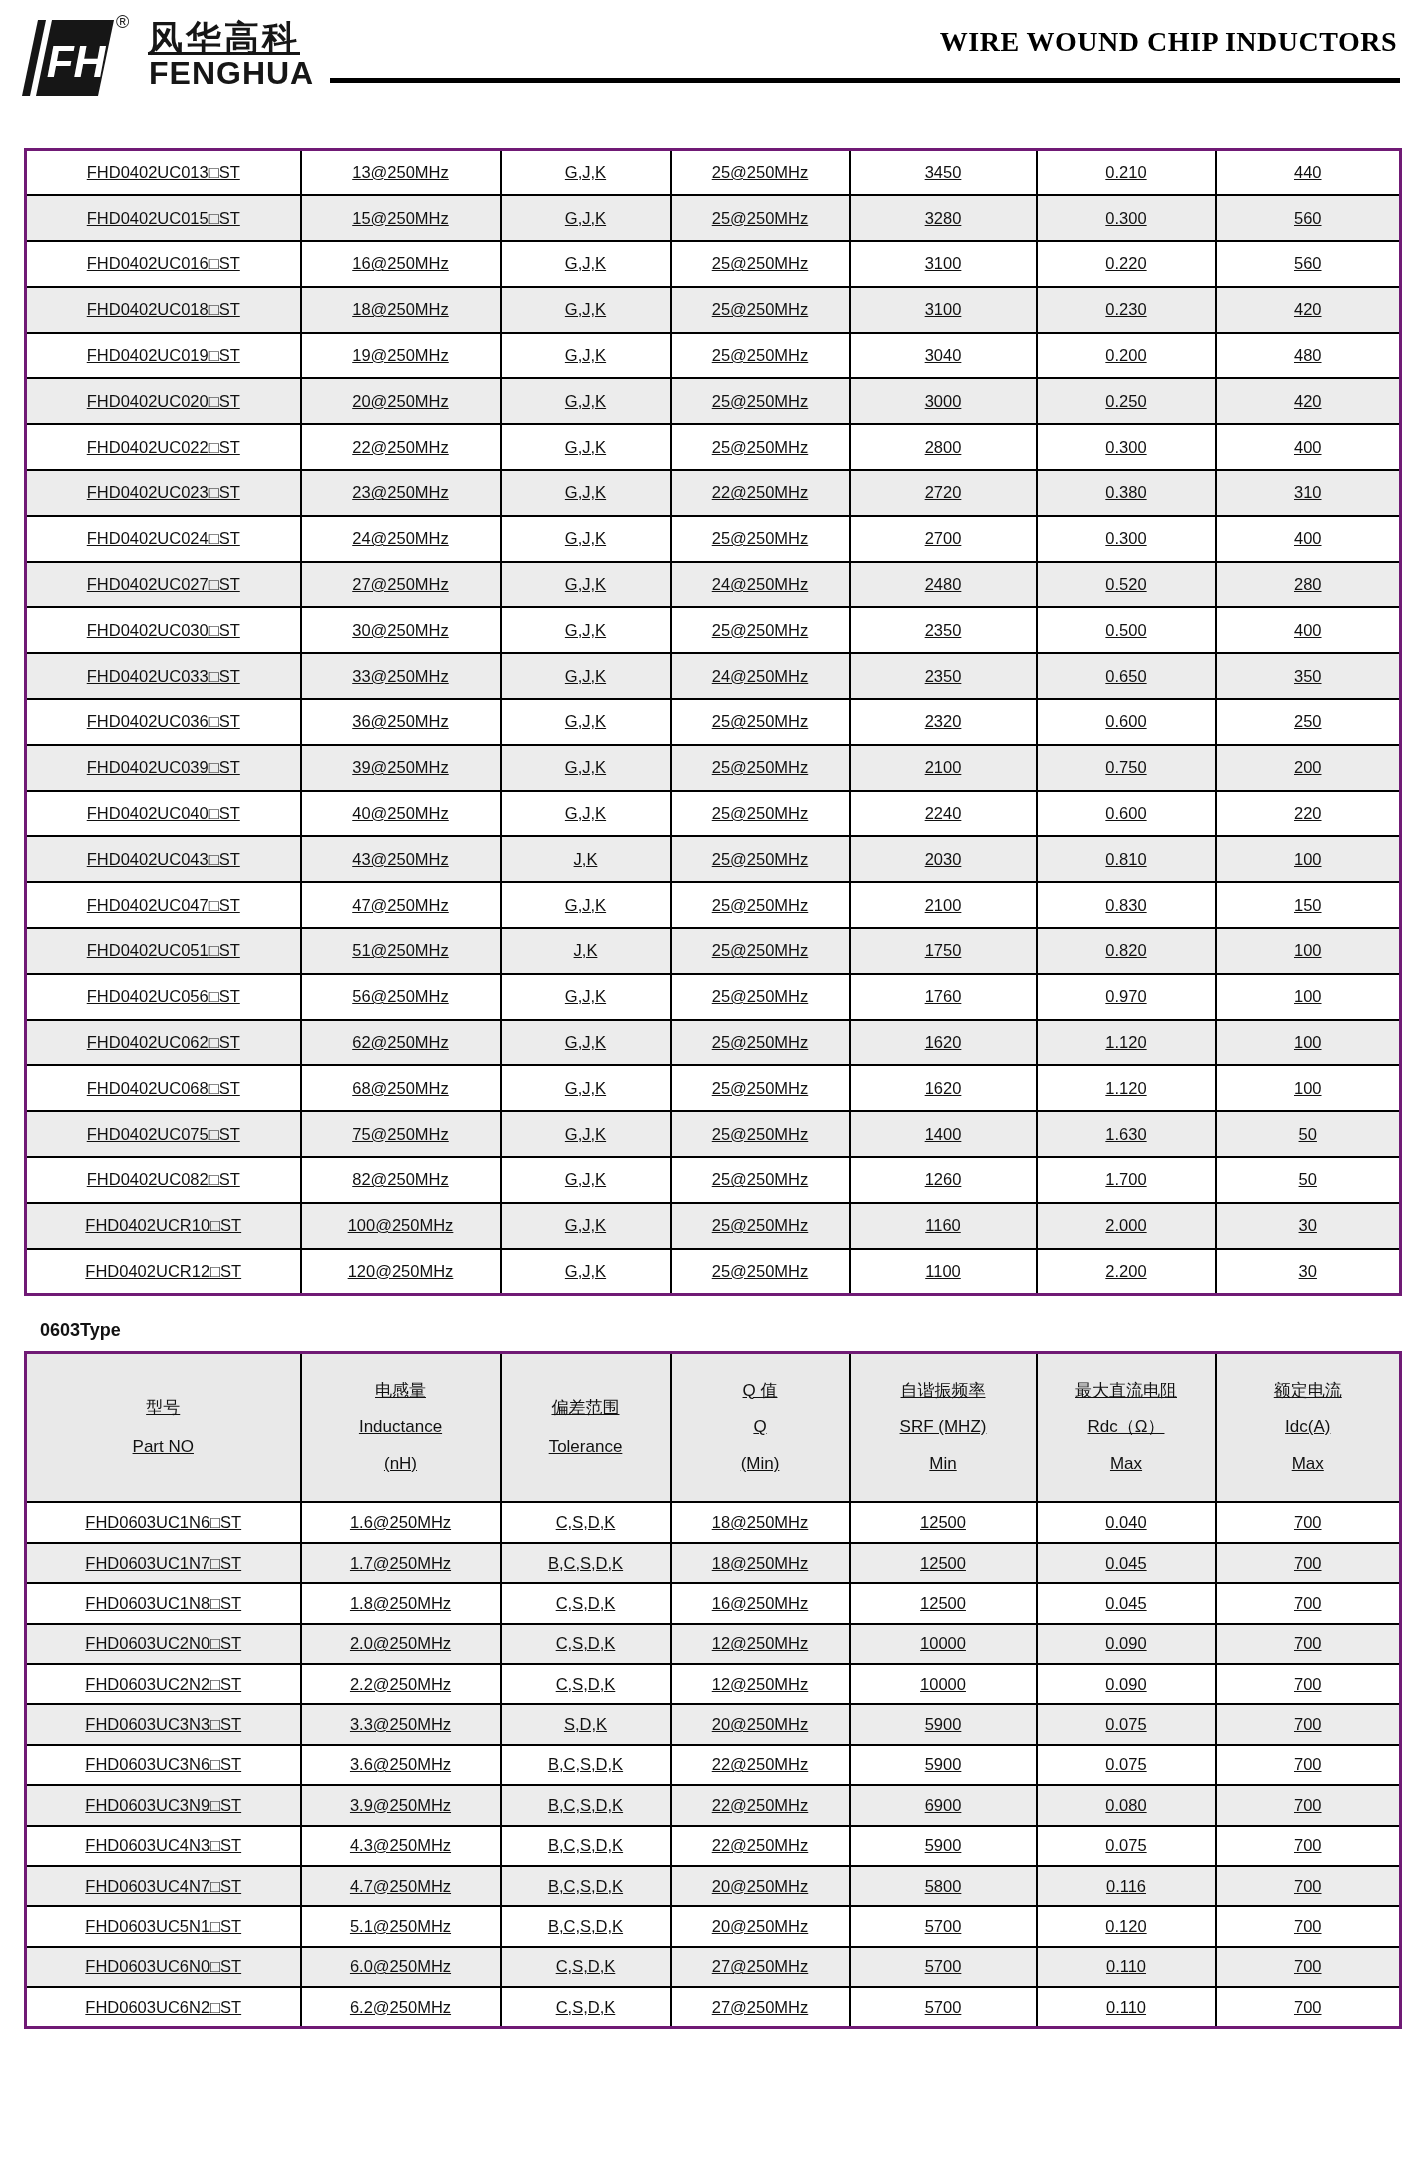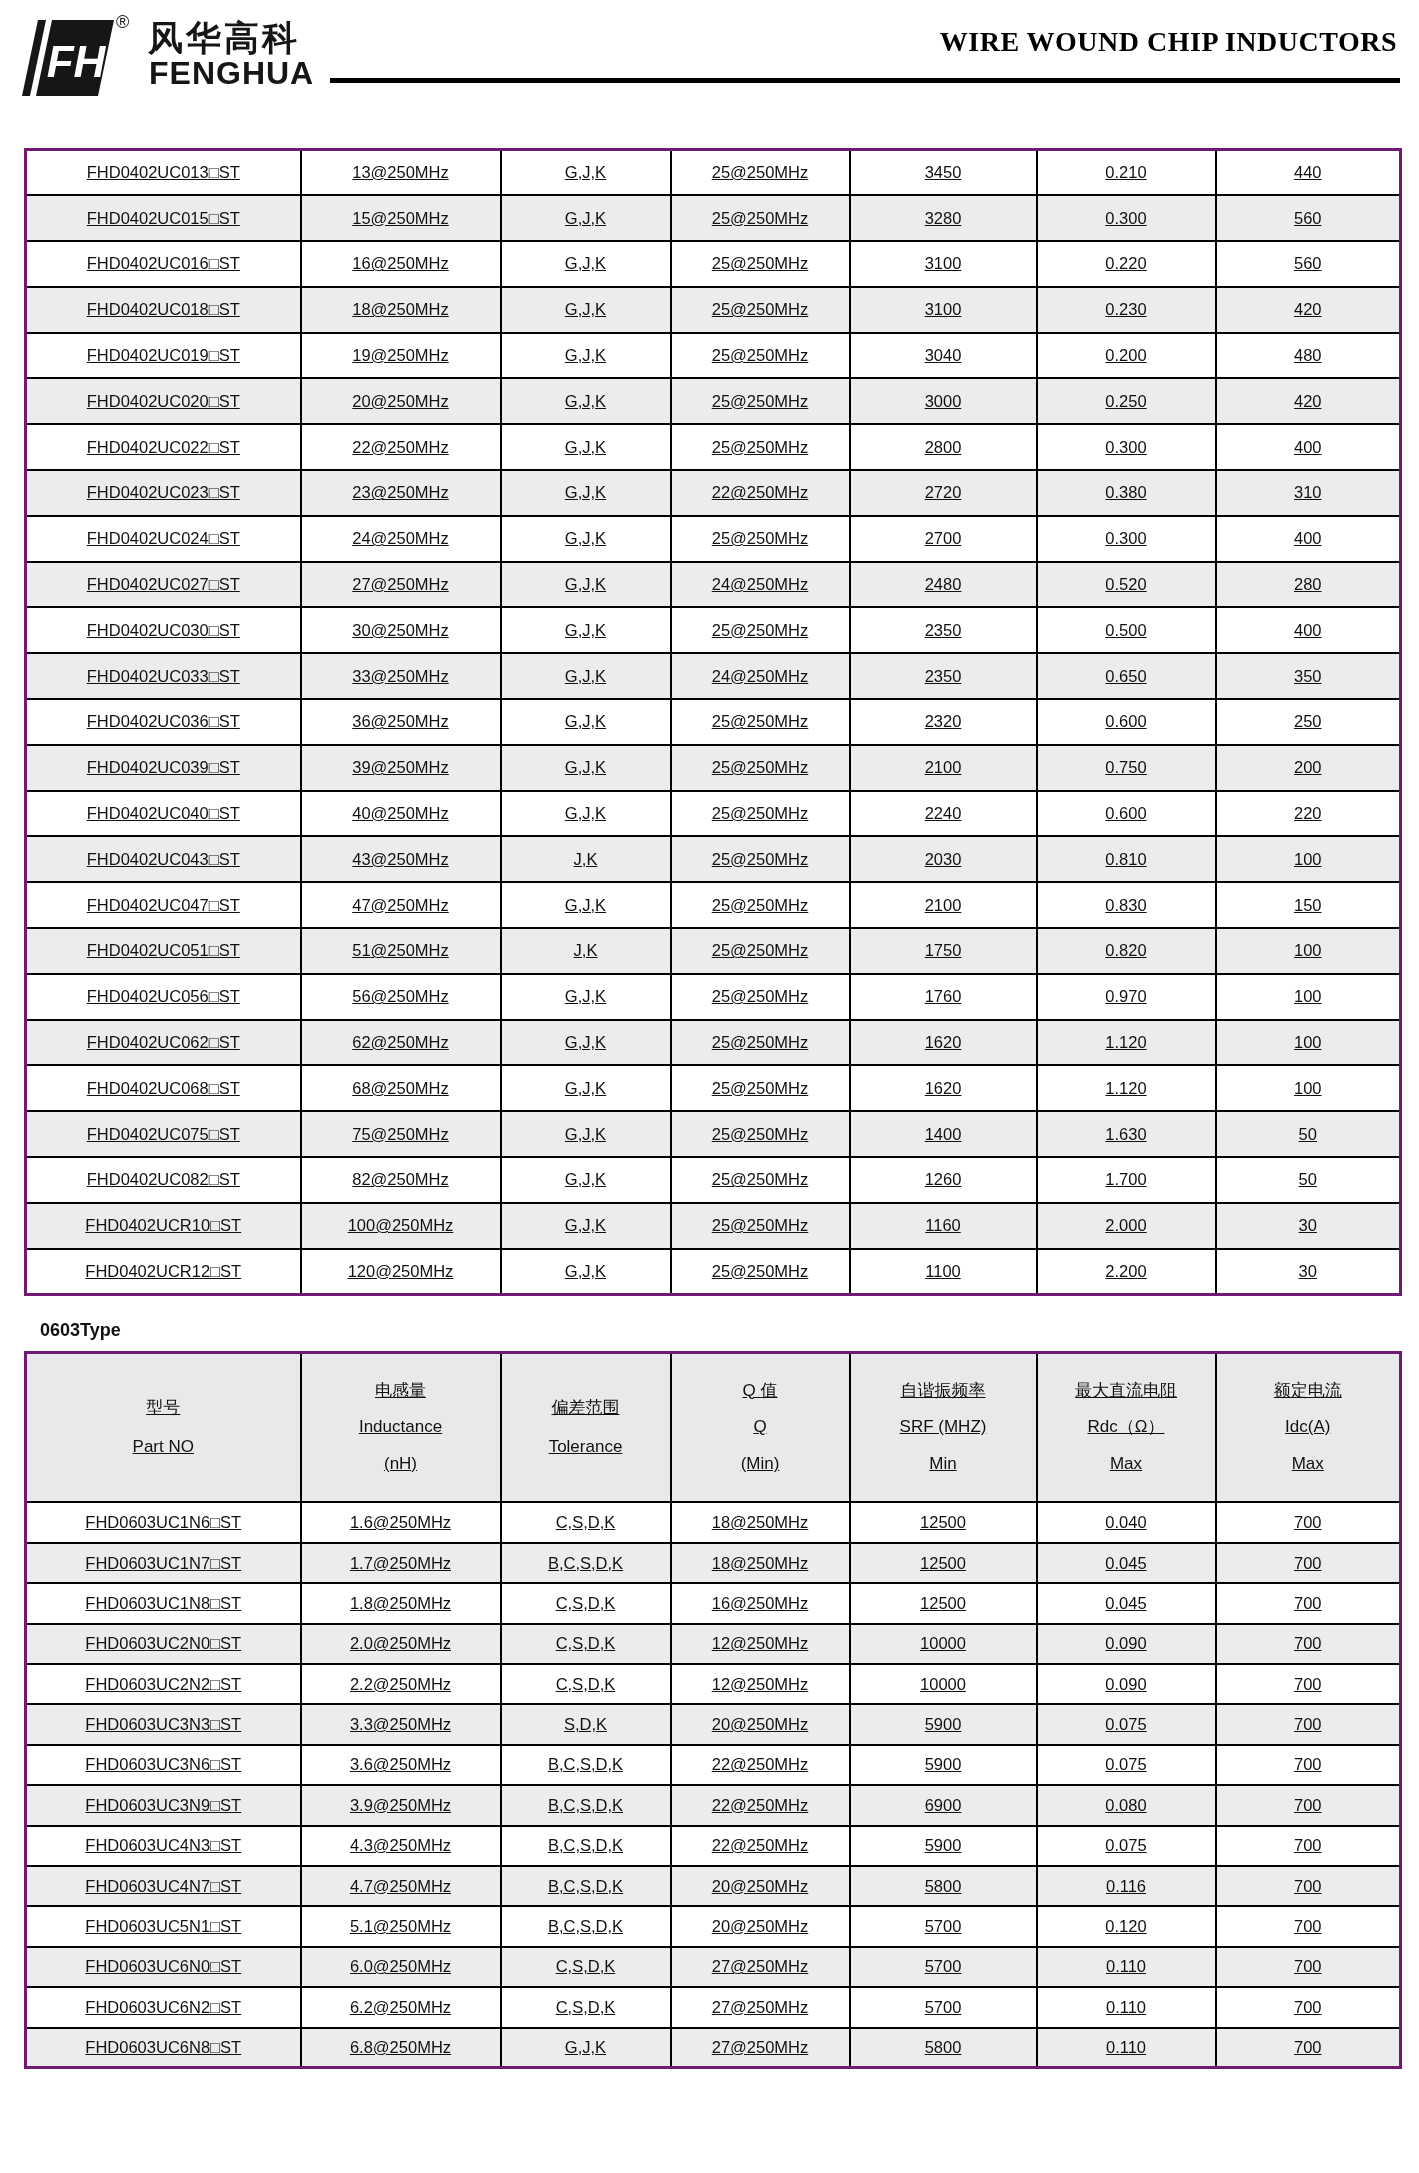--- a/index.html
+++ b/index.html
@@ -13,20 +13,21 @@
   .page { position: relative; width: 1419px; height: 2173px; overflow: hidden; }
 
   
   .header { position: relative; height: 148px; }
   .emblem { position: absolute; left: 22px; top: 20px; }
   .reg-mark { position: absolute; left: 116px; top: 12px; font-size: 18px; color: #222; }
   .logo-cn {
     position: absolute; left: 148px; top: 20px;
     font-size: 35px; font-weight: bold; letter-spacing: 3px; color: #161616;
     line-height: 1;
+    text-decoration: underline;
   }
   .logo-en {
     position: absolute; left: 149px; top: 57px;
     font-size: 32px; font-weight: bold; letter-spacing: 1px; color: #161616;
     line-height: 1;
   }
   .page-title {
     position: absolute; right: 22px; top: 26px;
     font-size: 28px; font-weight: bold; color: #000;
     letter-spacing: 0.5px; white-space: nowrap; font-family: Liberation Serif, serif;
@@ -511,25 +512,16 @@
         </tr>
         <tr>
           <td>FHD0603UC6N2□ST</td>
           <td>6.2@250MHz</td>
           <td>C,S,D,K</td>
           <td>27@250MHz</td>
           <td>5700</td>
           <td>0.110</td>
           <td>700</td>
         </tr>
-        <tr>
-          <td>FHD0603UC6N8□ST</td>
-          <td>6.8@250MHz</td>
-          <td>G,J,K</td>
-          <td>27@250MHz</td>
-          <td>5800</td>
-          <td>0.110</td>
-          <td>700</td>
-        </tr>
       </tbody>
   </table>
 
 </div>
 
 </body></html>

